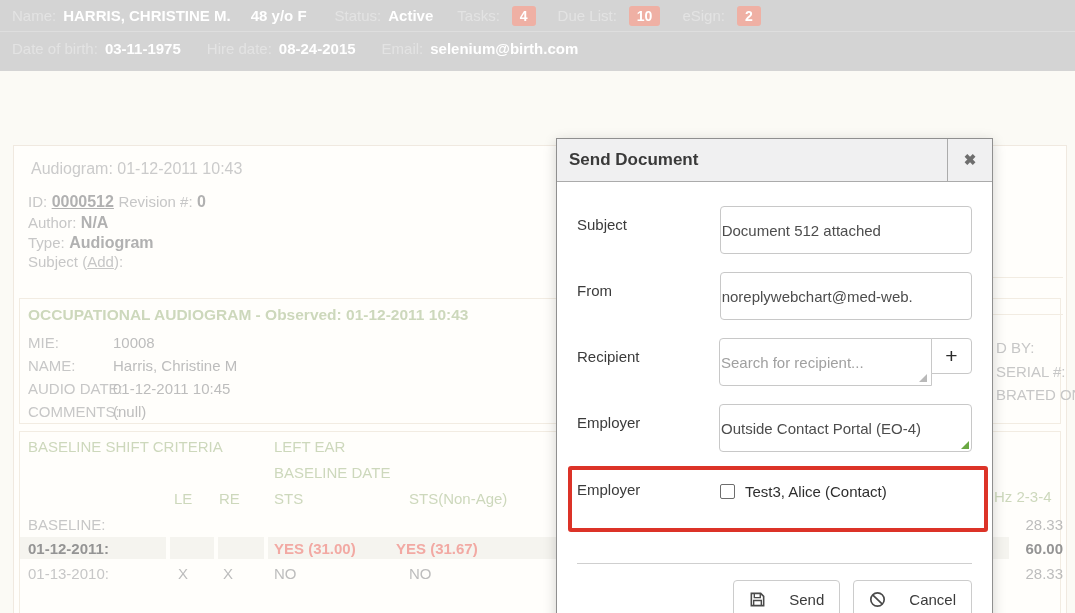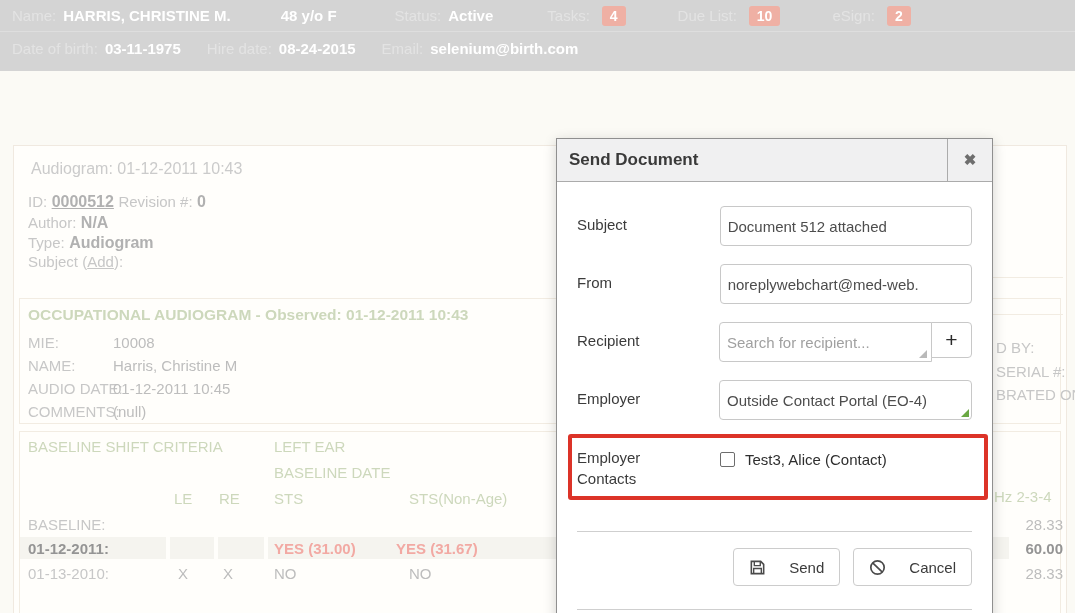--- a/index.html
+++ b/index.html
@@ -4,21 +4,21 @@
 <style>
   * { box-sizing: border-box; }
   html,body { margin:0; padding:0; }
   body {
     width:1075px; height:613px; overflow:hidden; position:relative;
     background:#fbfaf5; font-family:"Liberation Sans", sans-serif;
   }
 
   
   .patient-header { position:absolute; top:0; left:0; width:1075px; background:#d4d4d4; }
-  .ph-row1 { display:flex; align-items:center; height:32px; padding:0 12px; border-bottom:1px solid #dedede;gap:30px; }
+  .ph-row1 { display:flex; align-items:center; height:32px; padding:0 12px; border-bottom:1px solid #dedede; }
   .ph-rows { padding:4px 12px 10px; }
   .ph-row { display:flex; align-items:center; height:25px; }
   .hgroup { display:flex; align-items:center; margin-right:26px; white-space:nowrap; }
   .hl { color:#e3e3e3; font-size:15px; margin-right:7px; }
   .hv { color:#ffffff; font-weight:bold; font-size:15px; }
   .badge { background:#efb0a4; color:#fff; font-weight:bold; font-size:14px; padding:1px 8px; border-radius:3px; line-height:18px; }
   .meds { color:#f5eaa4; font-size:15px; }
 
   
   .doc-panel { position:absolute; left:13px; top:145px; width:1054px; height:475px;
@@ -43,22 +43,22 @@
   .modal { position:absolute; left:556px; top:138px; width:437px; height:500px; z-index:10;
     background:#ffffff; border:1px solid #8f8f8f; box-shadow:0 3px 12px rgba(0,0,0,0.18); }
   .modal-header { height:43px; background:#f0f0f1; border-bottom:1px solid #ababab; display:flex; }
   .modal-title { flex:1; display:flex; align-items:center; padding-left:12px;
     font-size:17px; font-weight:bold; color:#3a3a3a; }
   .modal-close { width:45px; border-left:1px solid #ababab; display:flex; align-items:center;
     justify-content:center; font-size:15px; font-weight:bold; color:#6e6e6e; cursor:pointer; }
   .modal-body { position:relative; padding:24px 20px 0; }
   .frow { display:flex; margin-bottom:18px; }
   .flabel { width:143px; font-size:15px; color:#3b3b3b; padding-top:8px; line-height:21px; }
-  .finput { width:253px; height:40px; border:1px solid #c8c8c8; border-radius:4px;
-    padding:0 7px; font-size:15px; color:#4d4d4d; background:#fff; font-family:inherit; outline:none; }
+  .finput { width:253px; height:48px; border:1px solid #c8c8c8; border-radius:4px;
+    padding:0 1px; font-size:15px; color:#4d4d4d; background:#fff; font-family:inherit; outline:none; }
   .finput::placeholder { color:#a0a0a0; }
   .igroup { position:relative; display:flex; width:253px; }
   .finput.grouped { width:213px; border-radius:4px 0 0 4px; }
   .plus-btn { width:41px; height:36px; margin-left:-1px; border:1px solid #c8c8c8;
     border-radius:0 4px 4px 0; background:#fff; font-size:21px; color:#2b2b2b;
     display:flex; align-items:center; justify-content:center; cursor:pointer; }
   .ewrap { position:relative; width:253px;margin-left:6px; }
   .grip { position:absolute; width:0; height:0; border-left:8px solid transparent; }
   .grip-gray { right:45px; bottom:4px; border-bottom:8px solid #b9b9b9; }
   .grip-green { right:3px; bottom:3px; border-bottom:8px solid #6aa843; }
@@ -230,21 +230,20 @@
       <div class="ewrap">
         <input class="finput" type="text" value="Outside Contact Portal (EO-4)" style="">
         <span class="grip grip-green"></span>
       </div>
     </div>
 
     <div class="contacts-row">
       <div class="annotation"></div>
       <div class="flabel" style="padding-top:0">
         <div>Employer</div>
-        <div>Contacts</div>
       </div>
       <div class="contact-option">
         <span class="checkbox"></span>
         <span class="contact-label">Test3, Alice (Contact)</span>
       </div>
     </div>
 
     <hr class="mdivider">
 
     <div class="btn-row">

